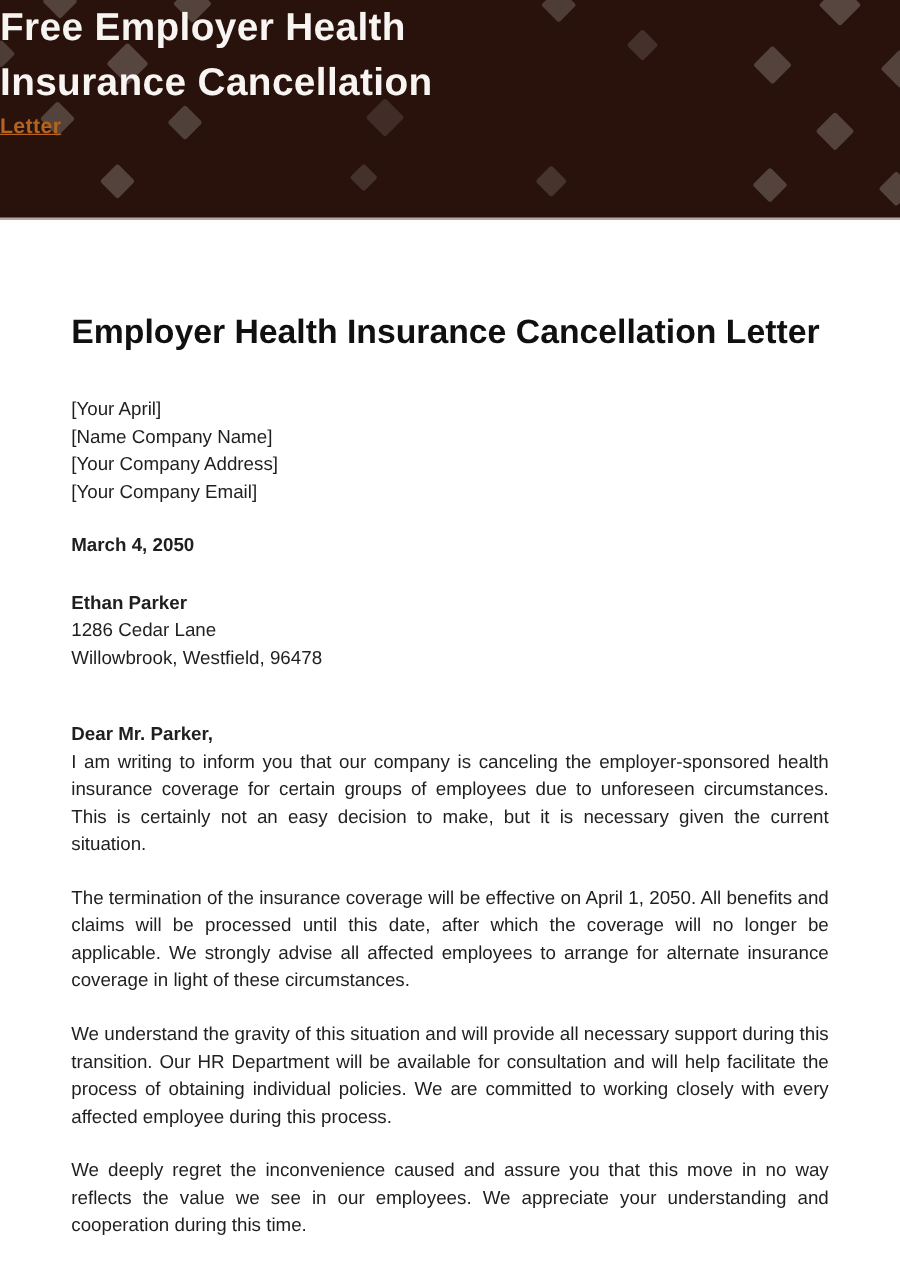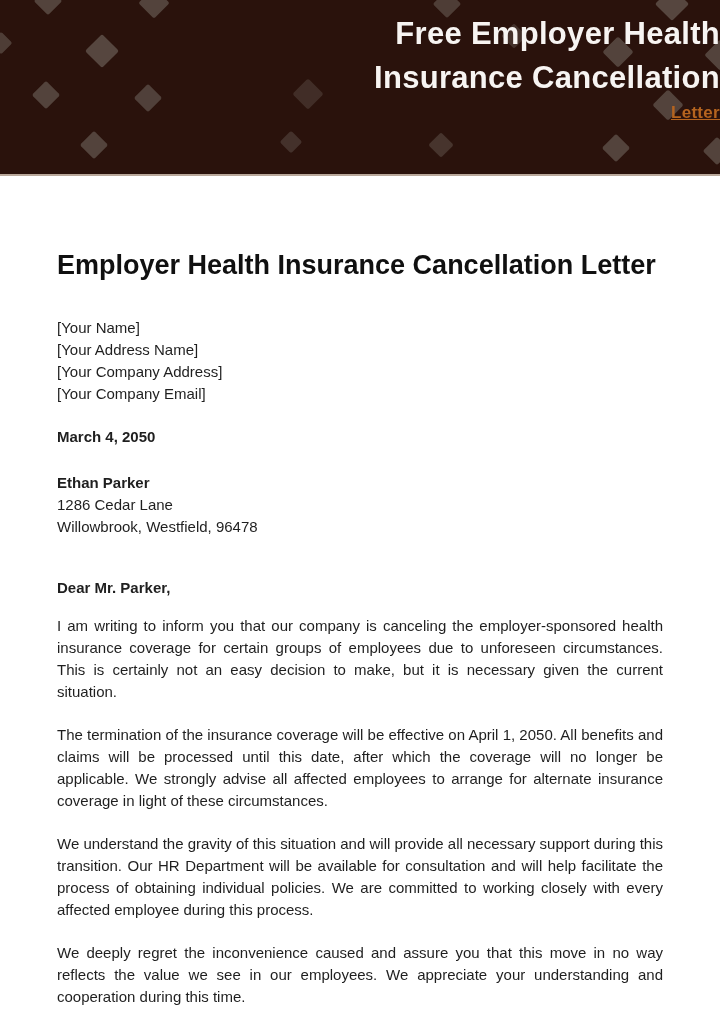--- a/index.html
+++ b/index.html
@@ -15,22 +15,21 @@
   .banner {
     position: relative;
     height: 174px;
     overflow: hidden;
     border-bottom: 2px solid #b9a89b;
     background: #2a120c;
   }
   .banner-content {
     position: relative;
     z-index: 2;
-    text-align: right;
-    margin-top: 12px;
+    text-align: left;
   }
   .banner-title {
     color: #f7f4f2;
     font-size: 31px;
     font-weight: bold;
     line-height: 44px;
     letter-spacing: 0.3px;
   }
   .banner-subtitle {
     font-size: 17px;
@@ -71,21 +70,21 @@
   .bold { font-weight: bold; }
   .date-line { margin-top: 21px; }
   .recipient-block { margin-top: 24px; }
   .salutation { margin-top: 39px; }
   .body-para {
     margin: 21px 0 0 0;
     font-size: 15px;
     line-height: 22px;
     text-align: justify;
   }
-  .body-para.first { margin-top: 16px; }
+  .body-para.first { margin-top: 0; }
 </style>
 </head>
 <body>
 
 <div class="banner" style="background: rgb(42, 18, 12);">
   <div class="diamond-layer">
       <span class="diamond" style="left: 38px; top: -9px; width: 20px; height: 20px; opacity: 0.8; background: rgb(94, 80, 73);"></span>
       <span class="diamond" style="left: 143px; top: -8px; width: 22px; height: 22px; opacity: 0.8; background: rgb(94, 80, 73);"></span>
       <span class="diamond" style="left: 437px; top: -6px; width: 20px; height: 20px; opacity: 0.7; background: rgb(94, 80, 73);"></span>
       <span class="diamond" style="left: 660px; top: -8px; width: 24px; height: 24px; opacity: 0.85; background: rgb(94, 80, 73);"></span>
@@ -110,22 +109,22 @@
       <div>Insurance Cancellation</div>
     </div>
     <div class="banner-subtitle" style="color: rgb(181, 100, 31);">Letter</div>
   </div>
 </div>
 
 <div class="page">
   <h1 class="doc-title">Employer Health Insurance Cancellation Letter</h1>
 
   <div class="sender-block">
-    <p class="line">[Your Name]</p>
-    <p class="line">[Your Address Name]</p>
+    <p class="line">[Your April]</p>
+    <p class="line">[Name Company Name]</p>
     <p class="line">[Your Company Address]</p>
     <p class="line">[Your Company Email]</p>
   </div>
 
   <p class="line bold date-line">March 4, 2050</p>
 
   <div class="recipient-block">
     <p class="line bold">Ethan Parker</p>
     <p class="line">1286 Cedar Lane</p>
     <p class="line">Willowbrook, Westfield, 96478</p>

